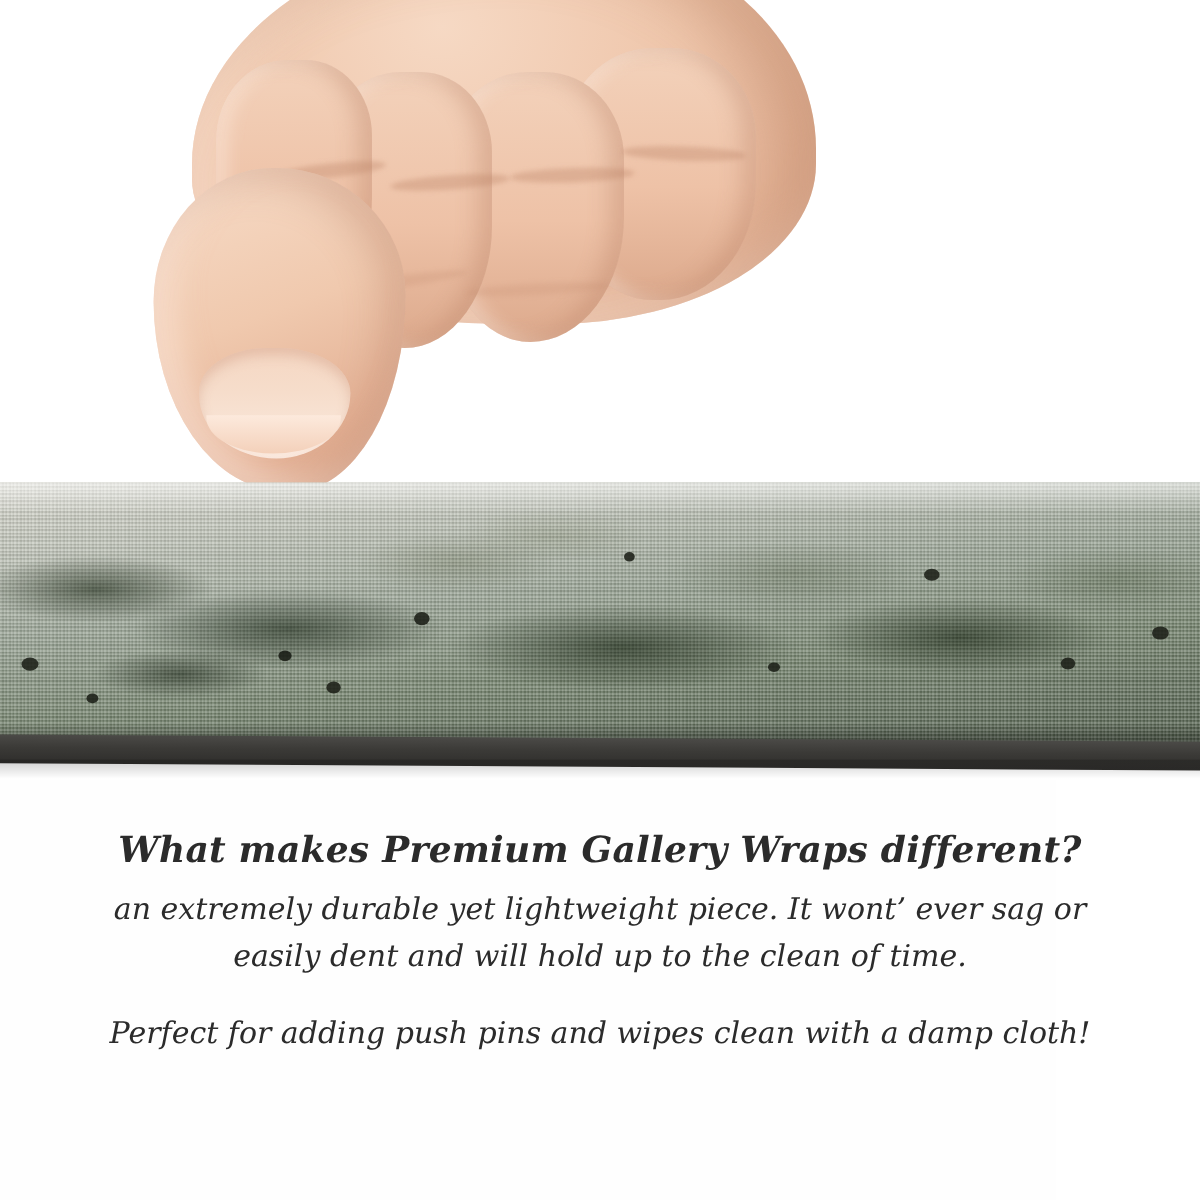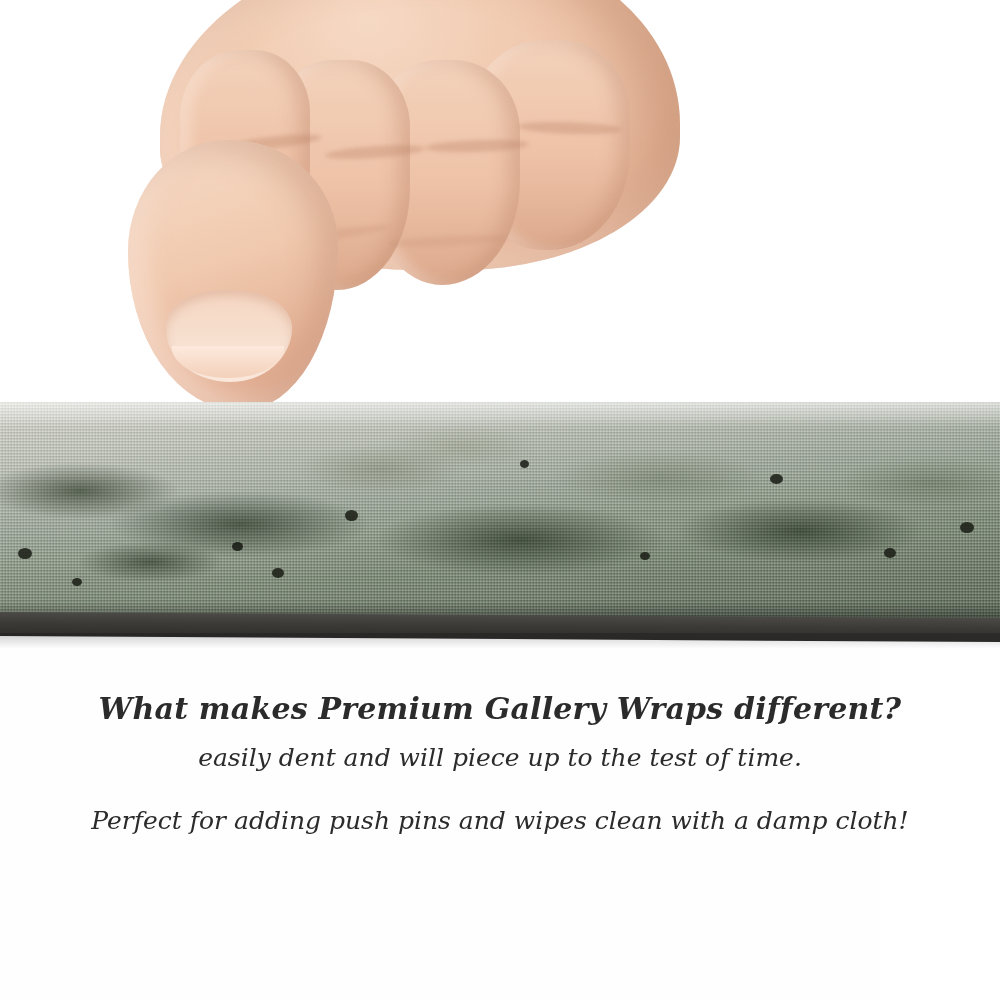--- a/index.html
+++ b/index.html
@@ -263,17 +263,18 @@
       <div class="speck" style="left:640px; top:150px; width:10px; height:8px;"></div>
       <div class="strip-shadow-bottom"></div>
     </div>
 
     <div class="board-edge"></div>
     <div class="board-shadow"></div>
   </div>
 
   <div class="caption">
     <p class="caption-heading">What makes Premium Gallery Wraps different?</p>
-    <p class="caption-line">easily dent and will piece up to the test of time.</p>
+    <p class="caption-line">an extremely durable yet lightweight piece. It wont’ ever sag or</p>
+    <p class="caption-line">easily dent and will hold up to the clean of time.</p>
     <p class="caption-line last">Perfect for adding push pins and wipes clean with a damp cloth!</p>
   </div>
 
 </div>
 
 </body></html>

